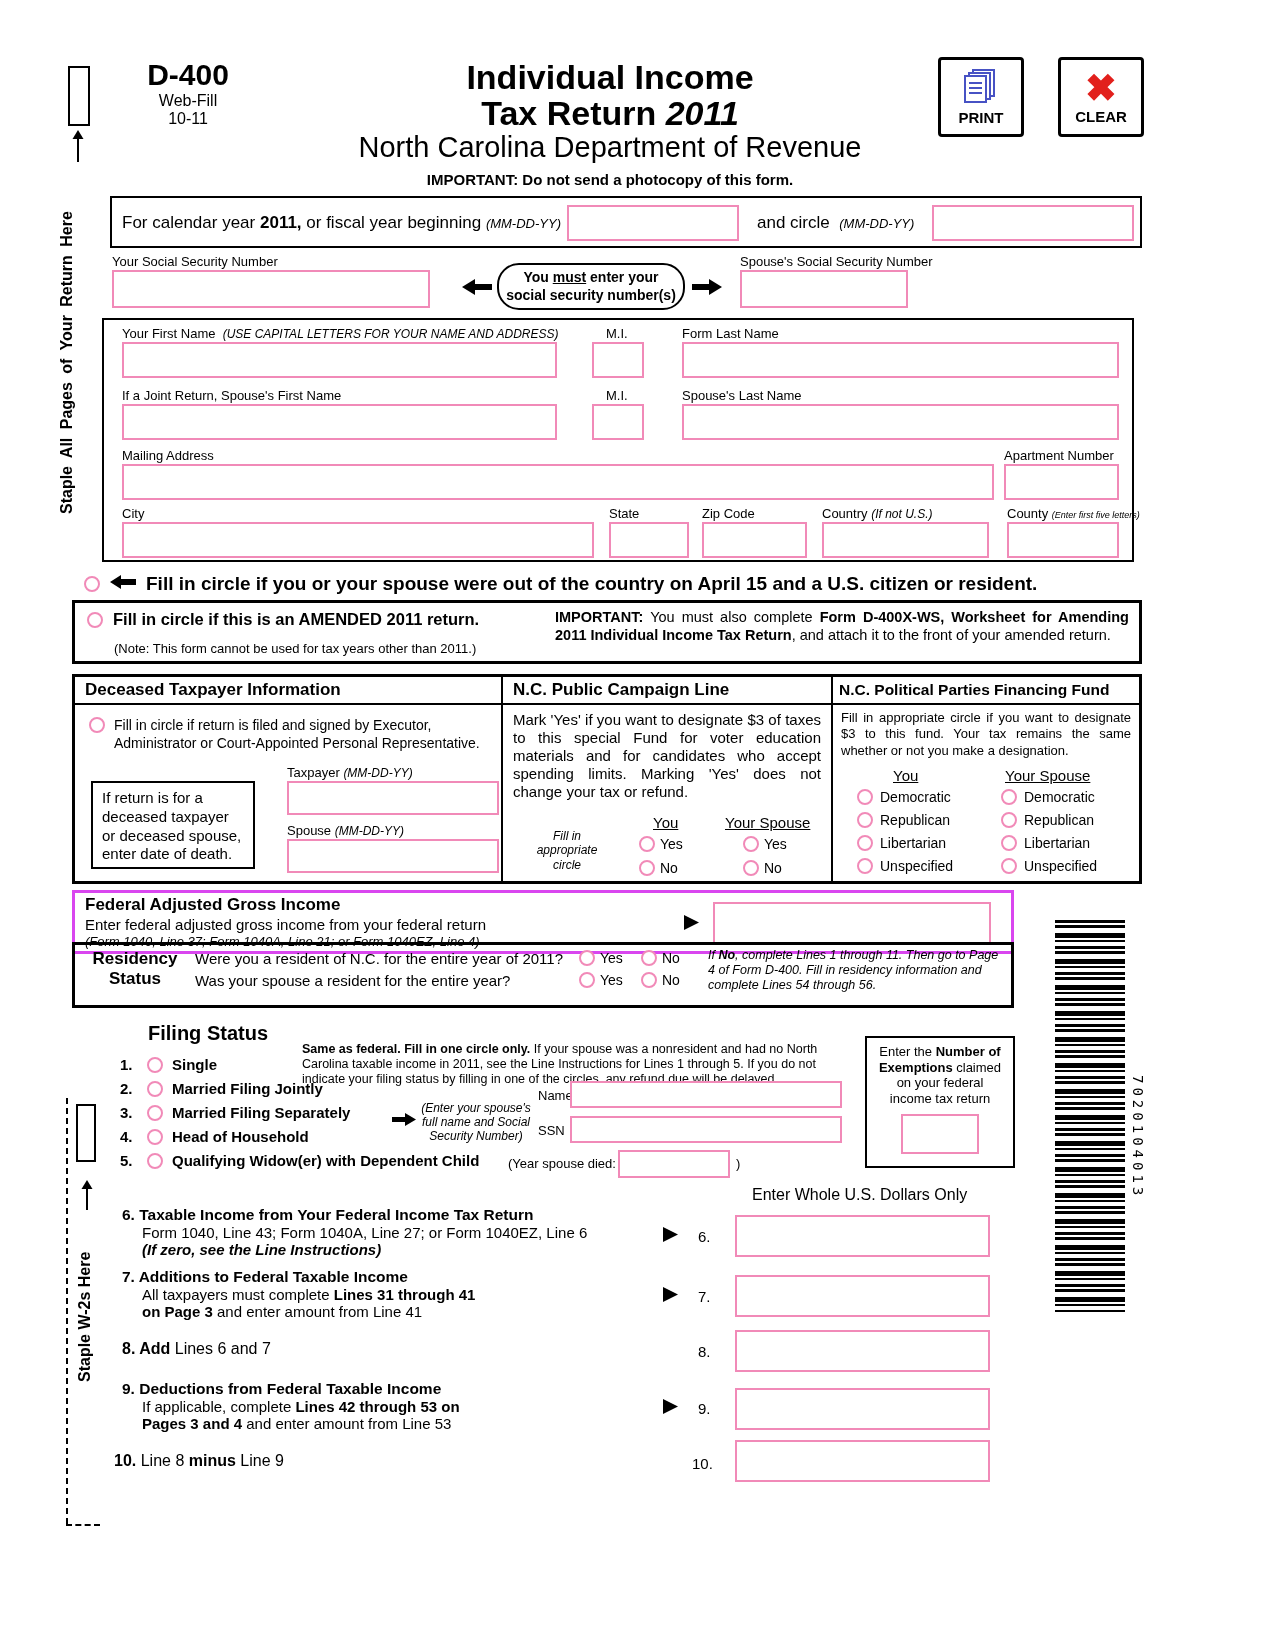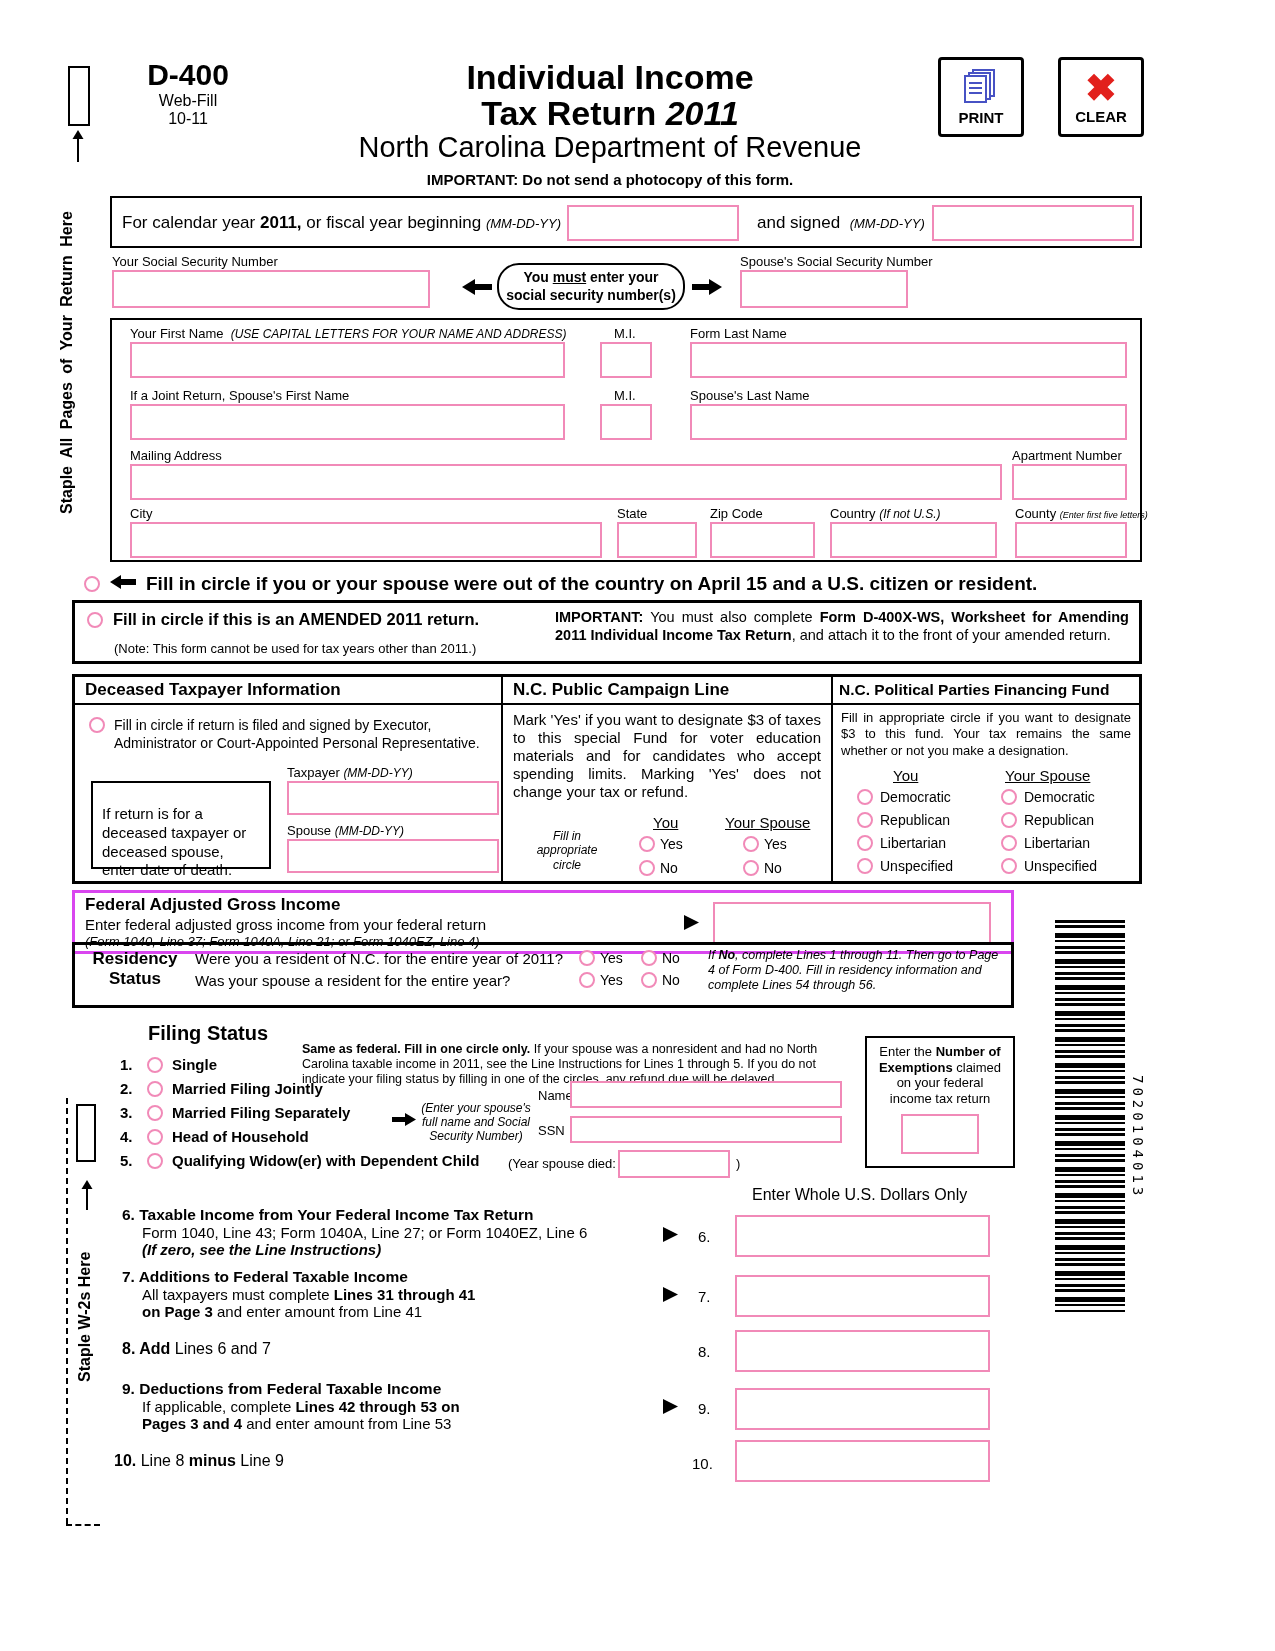--- a/index.html
+++ b/index.html
@@ -74,21 +74,21 @@
 
   <div class="abs" style="left:110px;top:196px;width:1032px;height:52px;border:2px solid #000;">
     <span class="abs" style="left:10px;top:15px;font-size:17px;">
       <span>For calendar year</span>
       <b>2011,</b>
       <span>or fiscal year beginning</span>
       <i style="font-size:13px;">(MM-DD-YY)</i>
     </span>
     <span class="abs pinkbox" style="left:455px;top:7px;width:172px;height:36px;"></span>
     <span class="abs" style="left:645px;top:15px;font-size:17px;">
-      <span>and signed</span>&nbsp;
+      <span>and circle</span>&nbsp;
       <i style="font-size:13px;">(MM-DD-YY)</i>
     </span>
     <span class="abs pinkbox" style="left:820px;top:7px;width:202px;height:36px;"></span>
   </div>
 
   <div class="abs seclabel" style="left:112px;top:254px;">Your Social Security Number</div>
   <div class="abs pinkbox" style="left:112px;top:270px;width:318px;height:38px;"></div>
   <div class="abs" style="left:462px;top:278px;">
     <svg width="30" height="18">
         <path d="M30 6 H13 V1 L0 9 L13 17 V12 H30 Z" fill="#000"></path>
@@ -99,21 +99,21 @@
     <div>social security number(s)</div>
   </div>
   <div class="abs" style="left:692px;top:278px;">
     <svg width="30" height="18">
         <path d="M0 6 H17 V1 L30 9 L17 17 V12 H0 Z" fill="#000"></path>
       </svg>
   </div>
   <div class="abs seclabel" style="left:740px;top:254px;">Spouse's Social Security Number</div>
   <div class="abs pinkbox" style="left:740px;top:270px;width:168px;height:38px;"></div>
 
-  <div class="abs" style="left:110px;top:318px;width:1032px;height:244px;border:2px solid #000;">
+  <div class="abs" style="left:102px;top:318px;width:1032px;height:244px;border:2px solid #000;">
     <div class="abs seclabel" style="left:18px;top:6px;">
       <span>Your First Name</span>&nbsp;&nbsp;<i style="font-size:12px;">(USE CAPITAL  LETTERS FOR YOUR NAME AND ADDRESS)</i>
     </div>
     <div class="abs pinkbox" style="left:18px;top:22px;width:435px;height:36px;"></div>
     <div class="abs seclabel" style="left:502px;top:6px;">M.I.</div>
     <div class="abs pinkbox" style="left:488px;top:22px;width:52px;height:36px;"></div>
     <div class="abs seclabel" style="left:578px;top:6px;">Form Last Name</div>
     <div class="abs pinkbox" style="left:578px;top:22px;width:437px;height:36px;"></div>
 
     <div class="abs seclabel" style="left:18px;top:68px;">If a Joint Return, Spouse's First Name</div>
@@ -177,21 +177,21 @@
         <span style="font-size:14px;width:370px;line-height:1.25;">Fill in circle if return is filed and signed by Executor, Administrator or Court-Appointed Personal Representative.</span>
       </div>
       <div class="abs" style="left:212px;top:88px;font-size:13px;">
         <span>Taxpayer</span>&nbsp;<i style="font-size:12px;">(MM-DD-YY)</i>
       </div>
       <div class="abs pinkbox" style="left:212px;top:104px;width:212px;height:34px;"></div>
       <div class="abs" style="left:212px;top:146px;font-size:13px;">
         <span>Spouse</span>&nbsp;<i style="font-size:12px;">(MM-DD-YY)</i>
       </div>
       <div class="abs pinkbox" style="left:212px;top:162px;width:212px;height:34px;"></div>
-      <div class="abs" style="left:16px;top:104px;width:180px;height:88px;border:2px solid #000;padding:22px 9px;font-size:15px;line-height:1.25;">If return is for a deceased taxpayer or deceased spouse, enter date of death.</div>
+      <div class="abs" style="left:16px;top:104px;width:164px;height:88px;border:2px solid #000;padding:6px 9px;font-size:15px;line-height:1.25;">If return is for a deceased taxpayer or deceased spouse, enter date of death.</div>
     </div>
 
     <div style="width:330px;border-right:2px solid #000;position:relative;">
       <div style="font-size:17px;font-weight:bold;padding:3px 10px;border-bottom:2px solid #000;">N.C. Public Campaign Line</div>
       <div style="font-size:15px;padding:6px 10px 0;text-align:justify;line-height:1.2;">Mark 'Yes' if you want to designate $3 of taxes to this special Fund for voter education materials and for candidates who accept spending limits.  Marking 'Yes' does not change your tax or refund.</div>
       <div class="abs" style="left:18px;top:152px;width:92px;text-align:center;font-size:12px;font-style:italic;line-height:1.2;">Fill in appropriate circle</div>
       <div class="abs" style="left:150px;top:137px;font-size:15px;text-decoration:underline;">You</div>
       <div class="abs" style="left:222px;top:137px;font-size:15px;text-decoration:underline;">Your Spouse</div>
       <div class="abs ynrow" style="left:136px;top:159px;">
         <span class="circle"></span>

